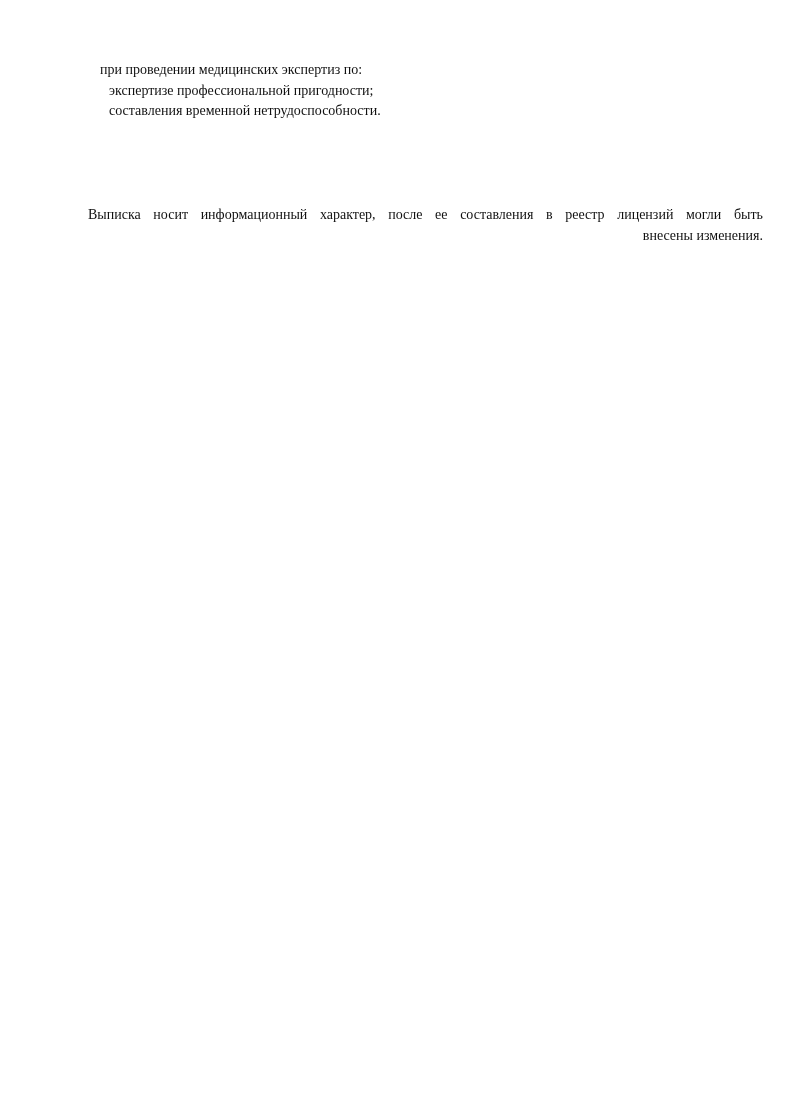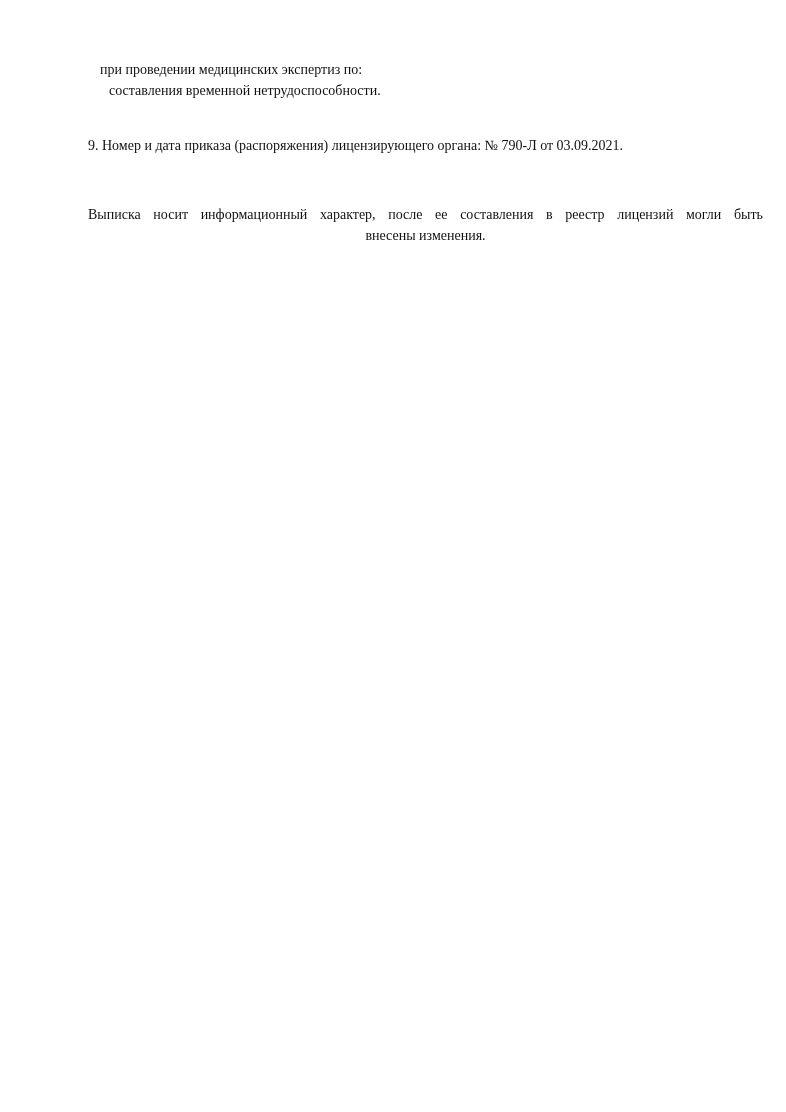--- a/index.html
+++ b/index.html
@@ -40,33 +40,33 @@
     top: 180px;
     left: 88px;
     width: 675px;
   }
   .disclaimer-line-justified {
     text-align: justify;
     text-align-last: justify;
     margin-top: 25px;
   }
   .disclaimer-line-last {
-    text-align: center;
+    text-align: right;
   }
 </style>
 </head>
 <body>
 
 <div class="page">
 
   <div class="block expertise-section">
     <div class="expertise-intro">при проведении медицинских экспертиз по:</div>
+    <div class="expertise-item">экспертизе профессиональной пригодности;</div>
     <div class="expertise-item">составления временной нетрудоспособности.</div>
   </div>
 
-  <div class="block order-line">9. Номер и дата приказа (распоряжения) лицензирующего органа: № 790-Л от 03.09.2021.</div>
 
   <div class="block disclaimer">
     <div class="disclaimer-line-justified">Выписка носит информационный характер, после ее составления в реестр лицензий могли быть</div>
     <div class="disclaimer-line-last">внесены изменения.</div>
   </div>
 
 </div>
 
 </body></html>

